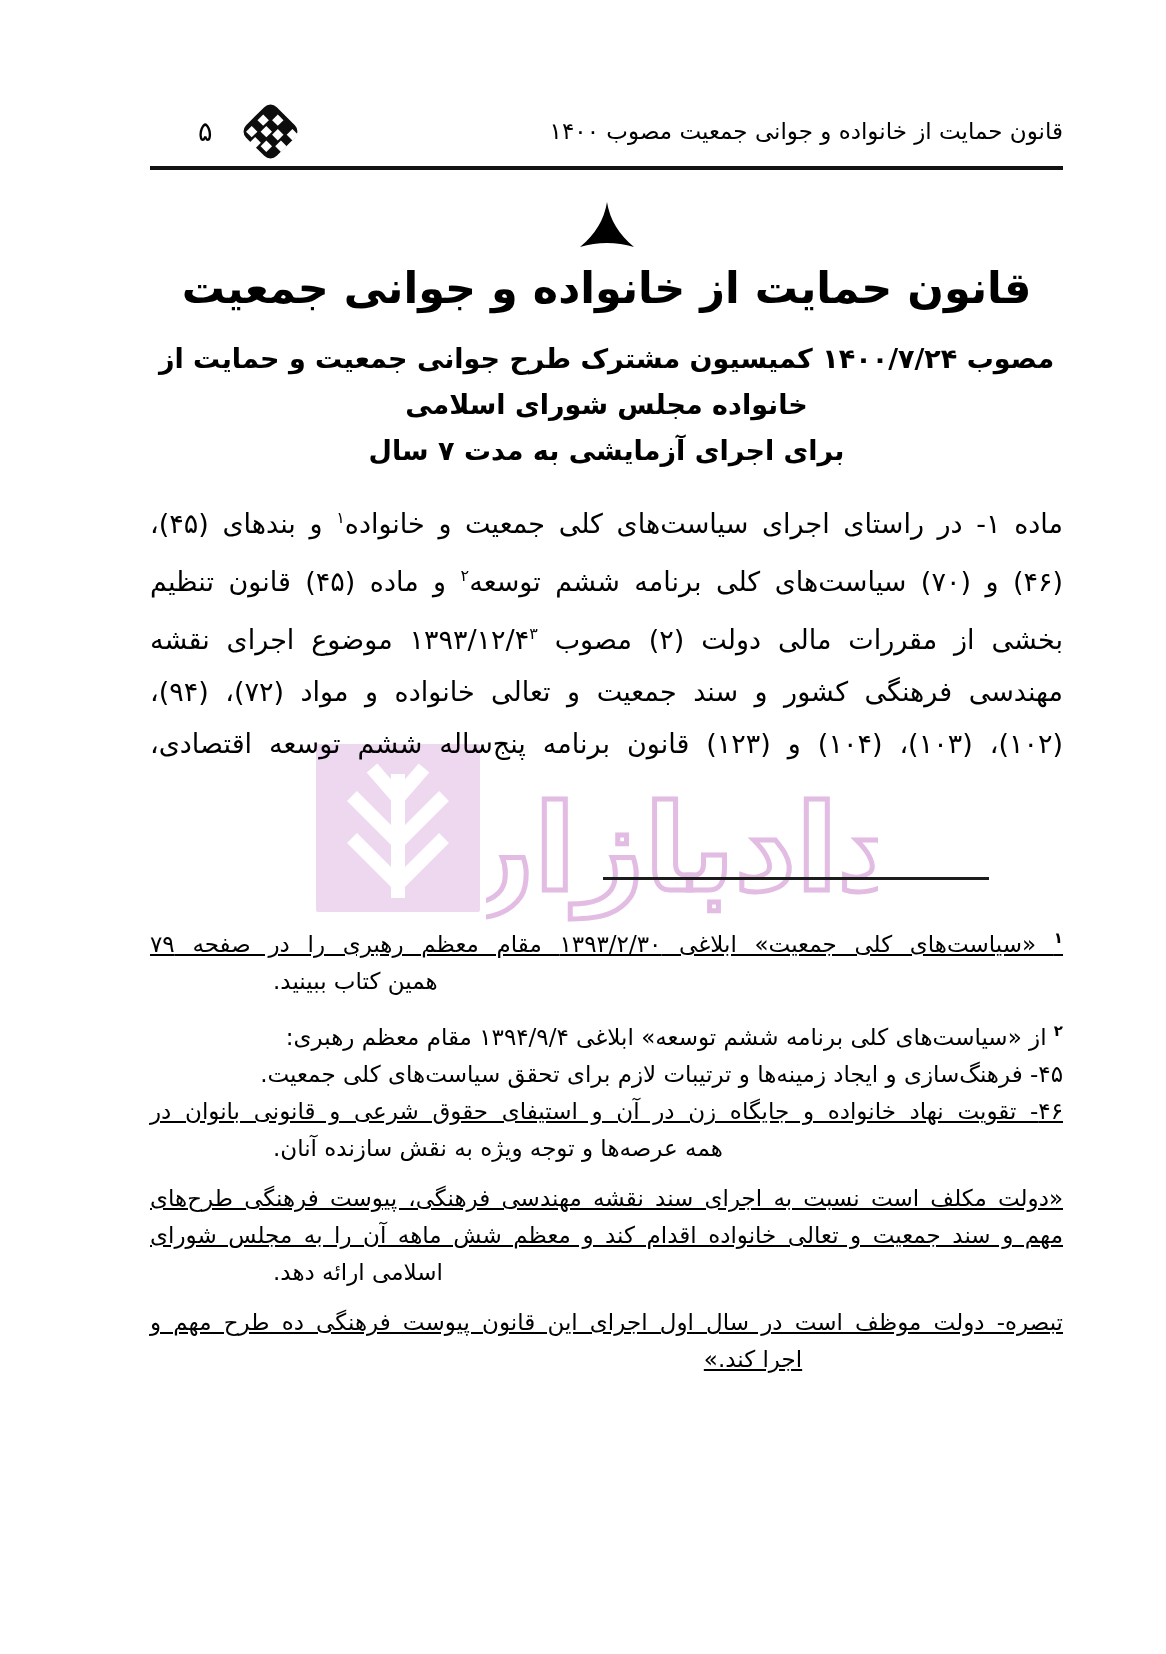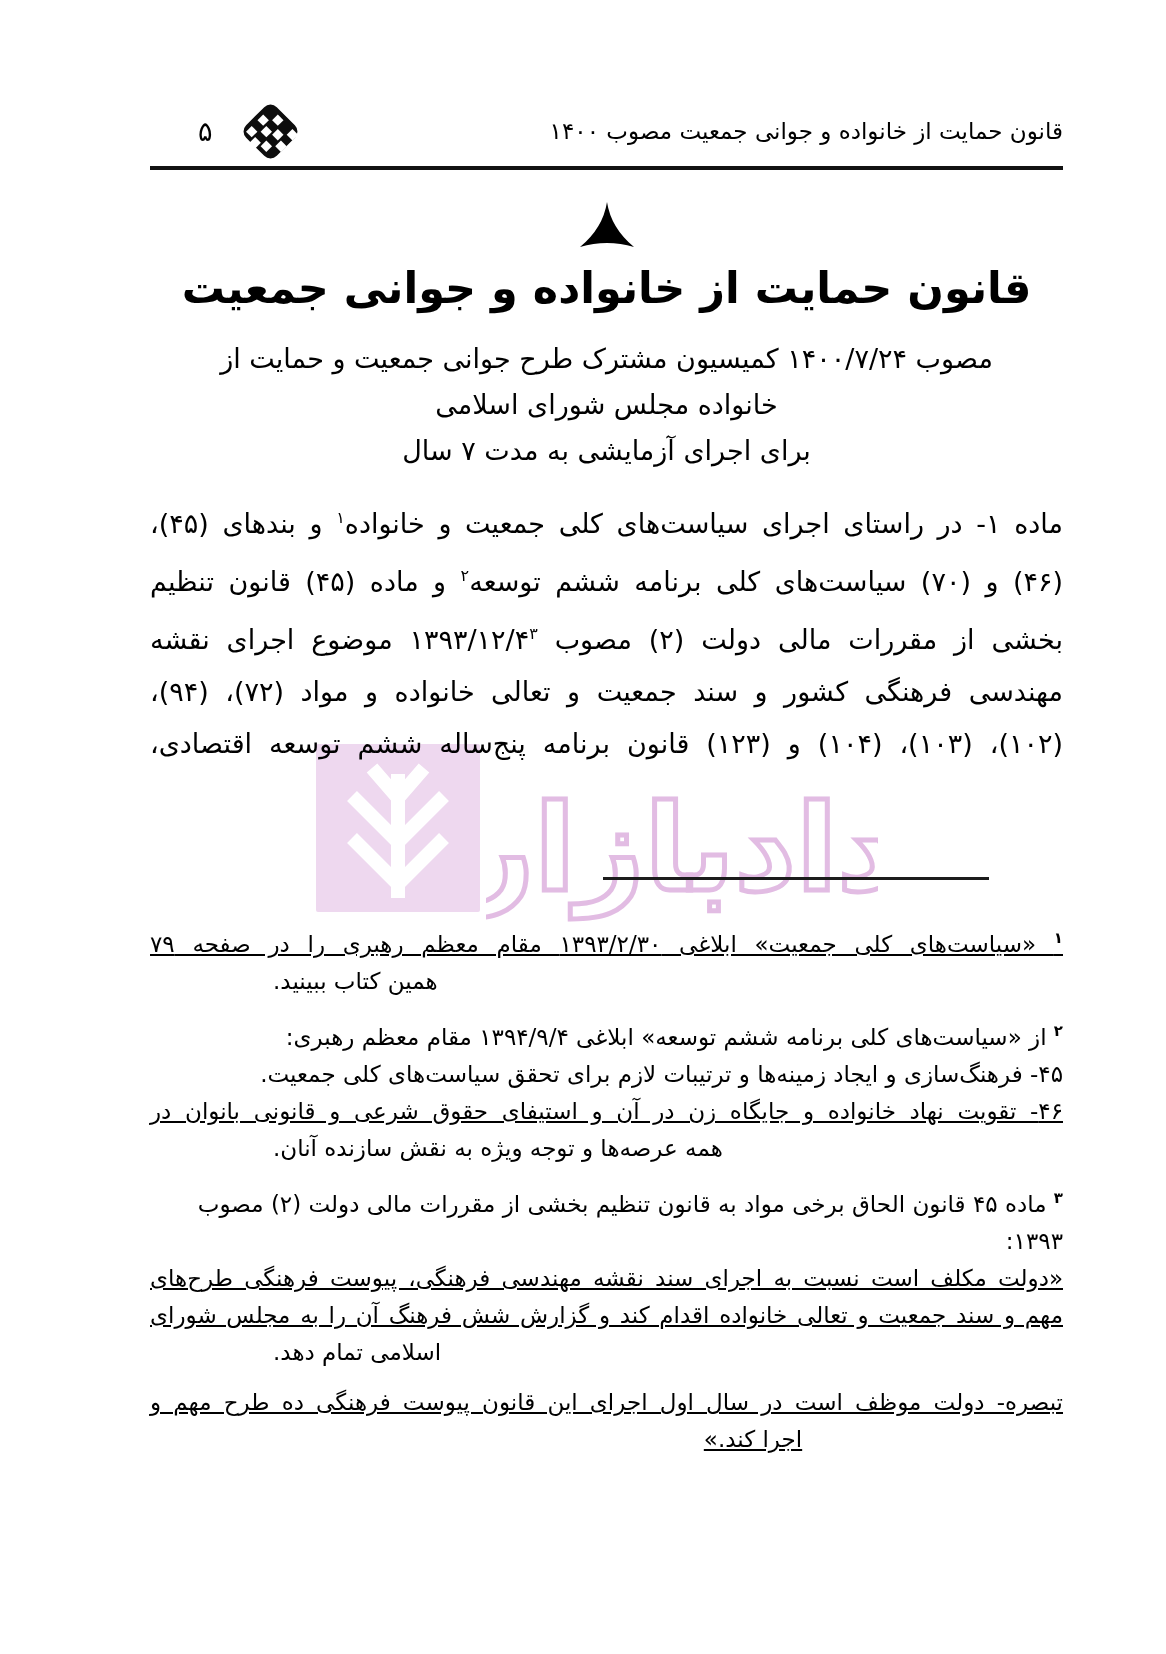--- a/index.html
+++ b/index.html
@@ -12,21 +12,21 @@
   
   .header{display:flex;align-items:center;margin-top:100px;height:62px;}
   .pagenum{font-size:27px;margin-left:48px;direction:rtl;}
   .diamond{margin-left:26px;width:63px;height:63px;flex:0 0 auto;}
   .running{flex:1;text-align:right;font-size:23px;direction:rtl;letter-spacing:0;}
   .rule{height:4px;background:#121212;margin-top:4px;}
   
   .marker{display:flex;justify-content:center;margin-top:32px;height:48px;}
   
   .law-title{direction:rtl;text-align:center;font-size:43px;font-weight:bold;margin-top:16px;line-height:44px;}
-  .subtitle{direction:rtl;text-align:center;font-weight:normal;font-size:27px;line-height:46px;margin-top:26px;}
+  .subtitle{direction:rtl;text-align:center;font-weight:bold;font-size:27px;line-height:46px;margin-top:26px;}
   
   .body{direction:rtl;font-size:27px;line-height:52px;margin-top:18px;}
   .jline{text-align:justify;text-align-last:justify;}
   .sup{font-size:16px;vertical-align:10px;}
   .b{font-weight:normal;margin-top:43px;}
   
   .footnotes{direction:rtl;font-size:23px;line-height:37px;margin-top:150px;}
   .fnline-j{text-align:justify;text-align-last:justify;text-decoration:underline;}
   .fnline-r{text-align:right;}
   .fnline-ind{text-align:left;padding-left:123px;direction:rtl;}
@@ -120,24 +120,23 @@
       <div>
         <div class="fnline-r"><span class="fnsup">۲</span><span> از «سیاست‌های کلی برنامه ششم توسعه» ابلاغی ۱۳۹۴/۹/۴ مقام معظم رهبری:</span></div>
         <div class="fnline-r">۴۵- فرهنگ‌سازی و ایجاد زمینه‌ها و ترتیبات لازم برای تحقق سیاست‌های کلی جمعیت.</div>
         <div class="fnline-j">۴۶- تقویت نهاد خانواده و جایگاه زن در آن و استیفای حقوق شرعی و قانونی بانوان در</div>
         <div class="fnline-ind">همه عرصه‌ها و توجه ویژه به نقش سازنده آنان.</div>
       </div>
 
       <div class="fngap"></div>
 
       <div>
-        <div class="fnline-r"><span class="fnsup">۳</span><span> ماده ۴۵ قانون الحاق برخی مواد به قانون تنظیم بخشی از مقررات مالی دولت (۲) مصوب ۱۳۹۳:</span></div>
         <div class="fnline-j">«دولت مکلف است نسبت به اجرای سند نقشه مهندسی فرهنگی، پیوست فرهنگی طرح‌های</div>
-        <div class="fnline-j">مهم و سند جمعیت و تعالی خانواده اقدام کند و گزارش شش فرهنگ آن را به مجلس شورای</div>
-        <div class="fnline-ind">اسلامی تمام دهد.</div>
+        <div class="fnline-j">مهم و سند جمعیت و تعالی خانواده اقدام کند و معظم شش ماهه آن را به مجلس شورای</div>
+        <div class="fnline-ind">اسلامی ارائه دهد.</div>
         <div class="fngap"></div>
         <div class="fnline-j">تبصره- دولت موظف است در سال اول اجرای این قانون پیوست فرهنگی ده طرح مهم و</div>
         <div class="fnline-ind2">اجرا کند.»</div>
       </div>
 
     </div>
   </div>
 </div>
 
 </body></html>

